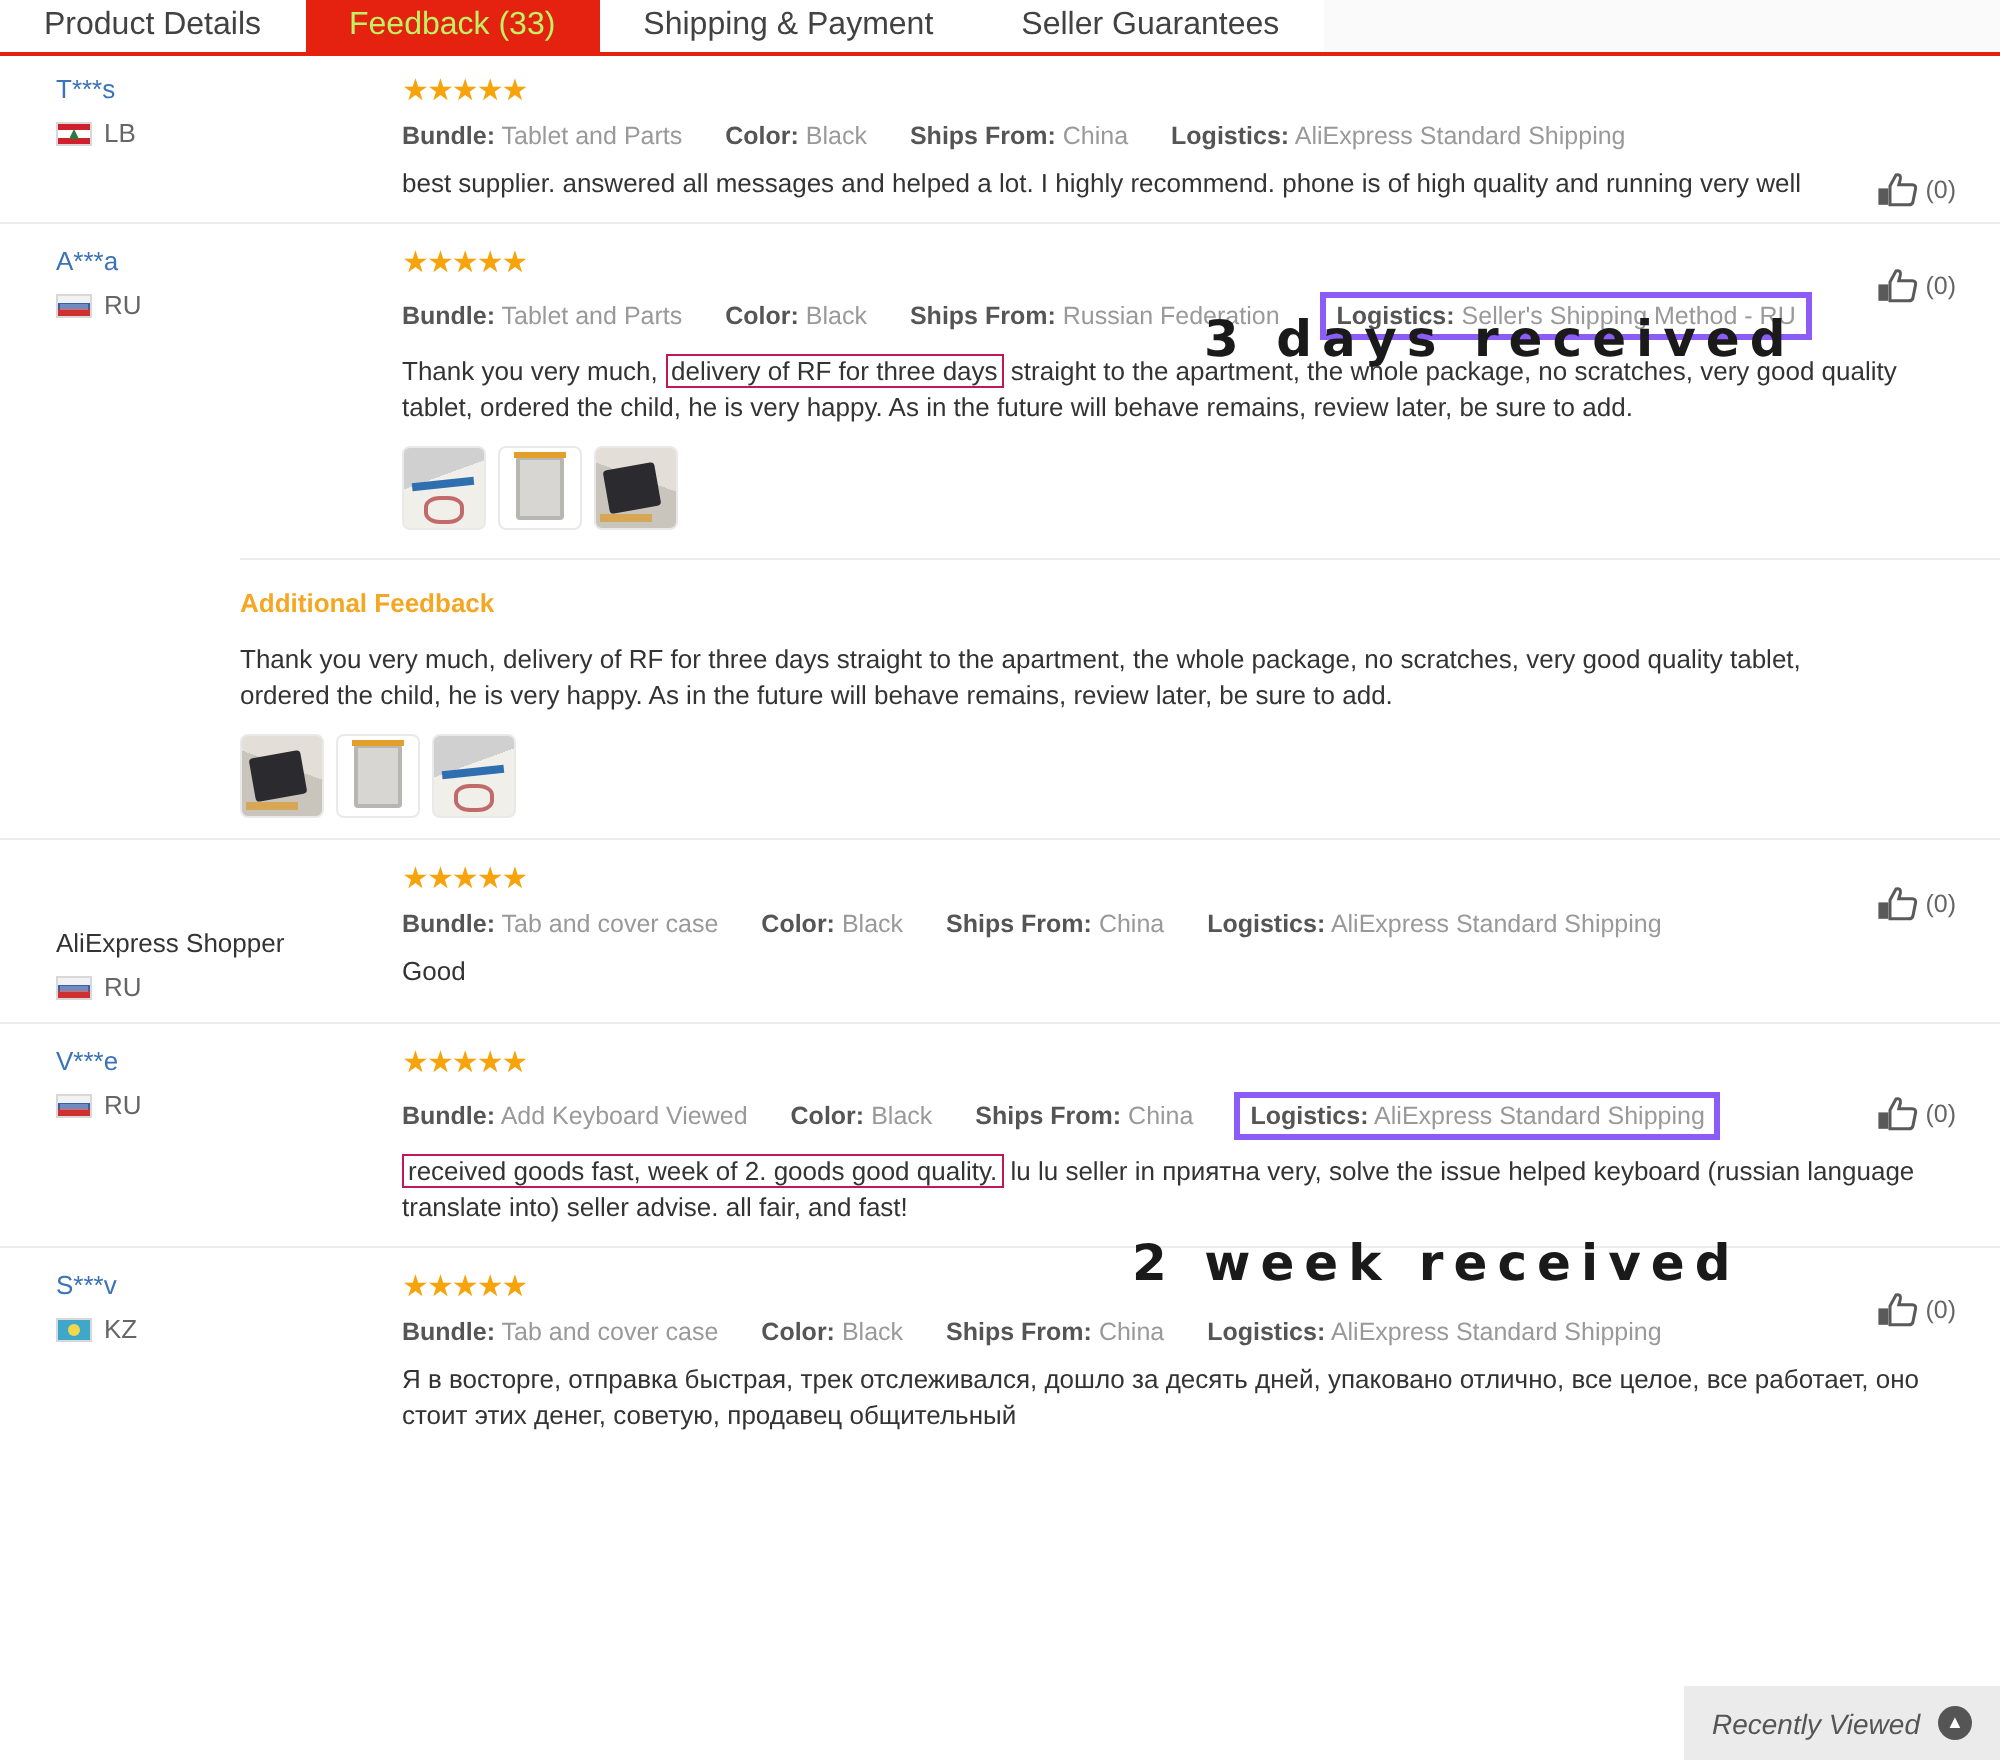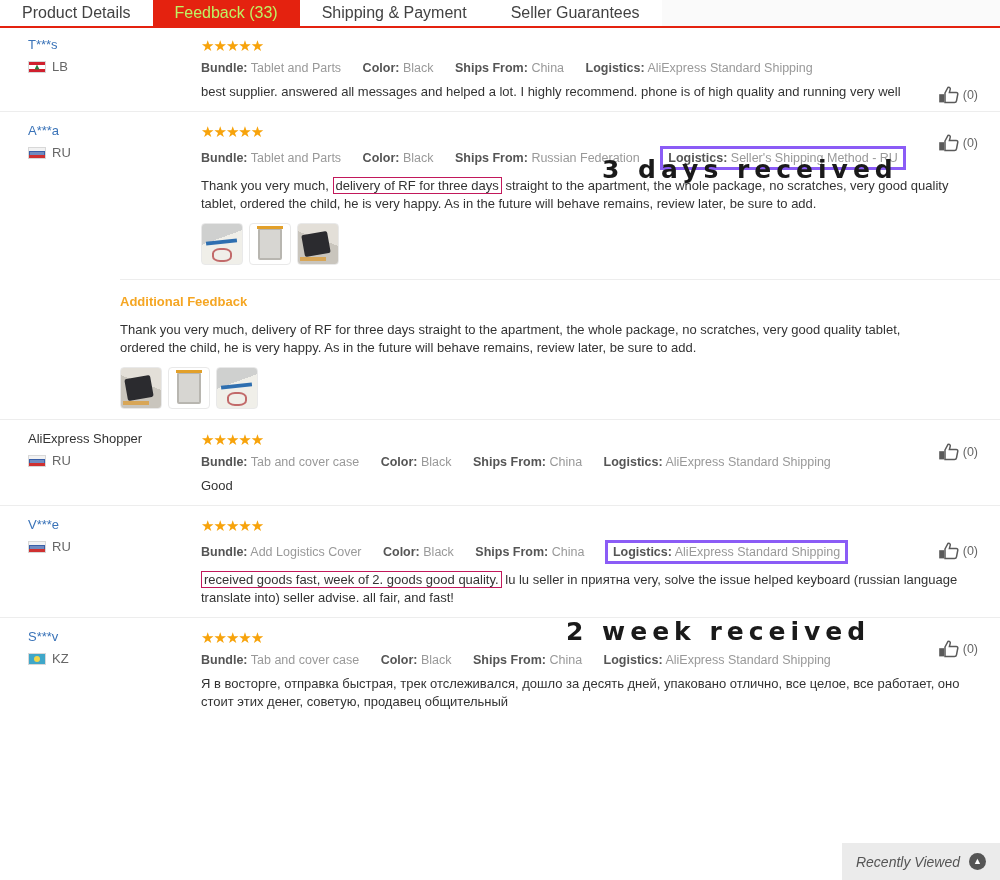--- a/index.html
+++ b/index.html
@@ -55,21 +55,21 @@
     box-sizing:border-box;
   }
   .user-name{
     font-size:13px;
     color:#3a73b8;
     margin-bottom:8px;
     line-height:14px;
     white-space:nowrap;
     cursor:pointer;
   }
-  .user-name.plain{color:#333;cursor:default;}
+  .user-name.plain{color:#333;cursor:default;margin-top:33px;}
   .country{
     display:flex;align-items:center;gap:6px;
     font-size:13px;color:#666;
     line-height:14px;
   }
   .flag{
     width:18px;height:12px;
     display:inline-block;
     border:1px solid #d8d8d8;
     box-sizing:border-box;
@@ -345,21 +345,21 @@
       <div class="user-col">
         <div class="user-name">V***e</div>
         <div class="country">
           <span class="flag flag-ru"></span>
           <span>RU</span>
         </div>
       </div>
       <div class="body-col">
         <div class="stars"><span>★★★★★</span></div>
         <div class="attrs">
-          <span class="attr"><span class="k">Bundle:</span> <span class="v">Add Logistics Cover</span></span>
+          <span class="attr"><span class="k">Bundle:</span> <span class="v">Add Keyboard Viewed</span></span>
           <span class="attr"><span class="k">Color:</span> <span class="v">Black</span></span>
           <span class="attr"><span class="k">Ships From:</span> <span class="v">China</span></span>
           <span class="attr boxed"><span class="k">Logistics:</span> <span class="v">AliExpress Standard Shipping</span></span>
         </div>
         <div class="rtext"><span class="hl">received goods fast, week of 2. goods good quality.</span><span> lu lu seller in приятна very, solve the issue helped keyboard (russian language translate into) seller advise. all fair, and fast!</span></div>
       </div>
     </div>
   </div>
 
   <div class="review">

